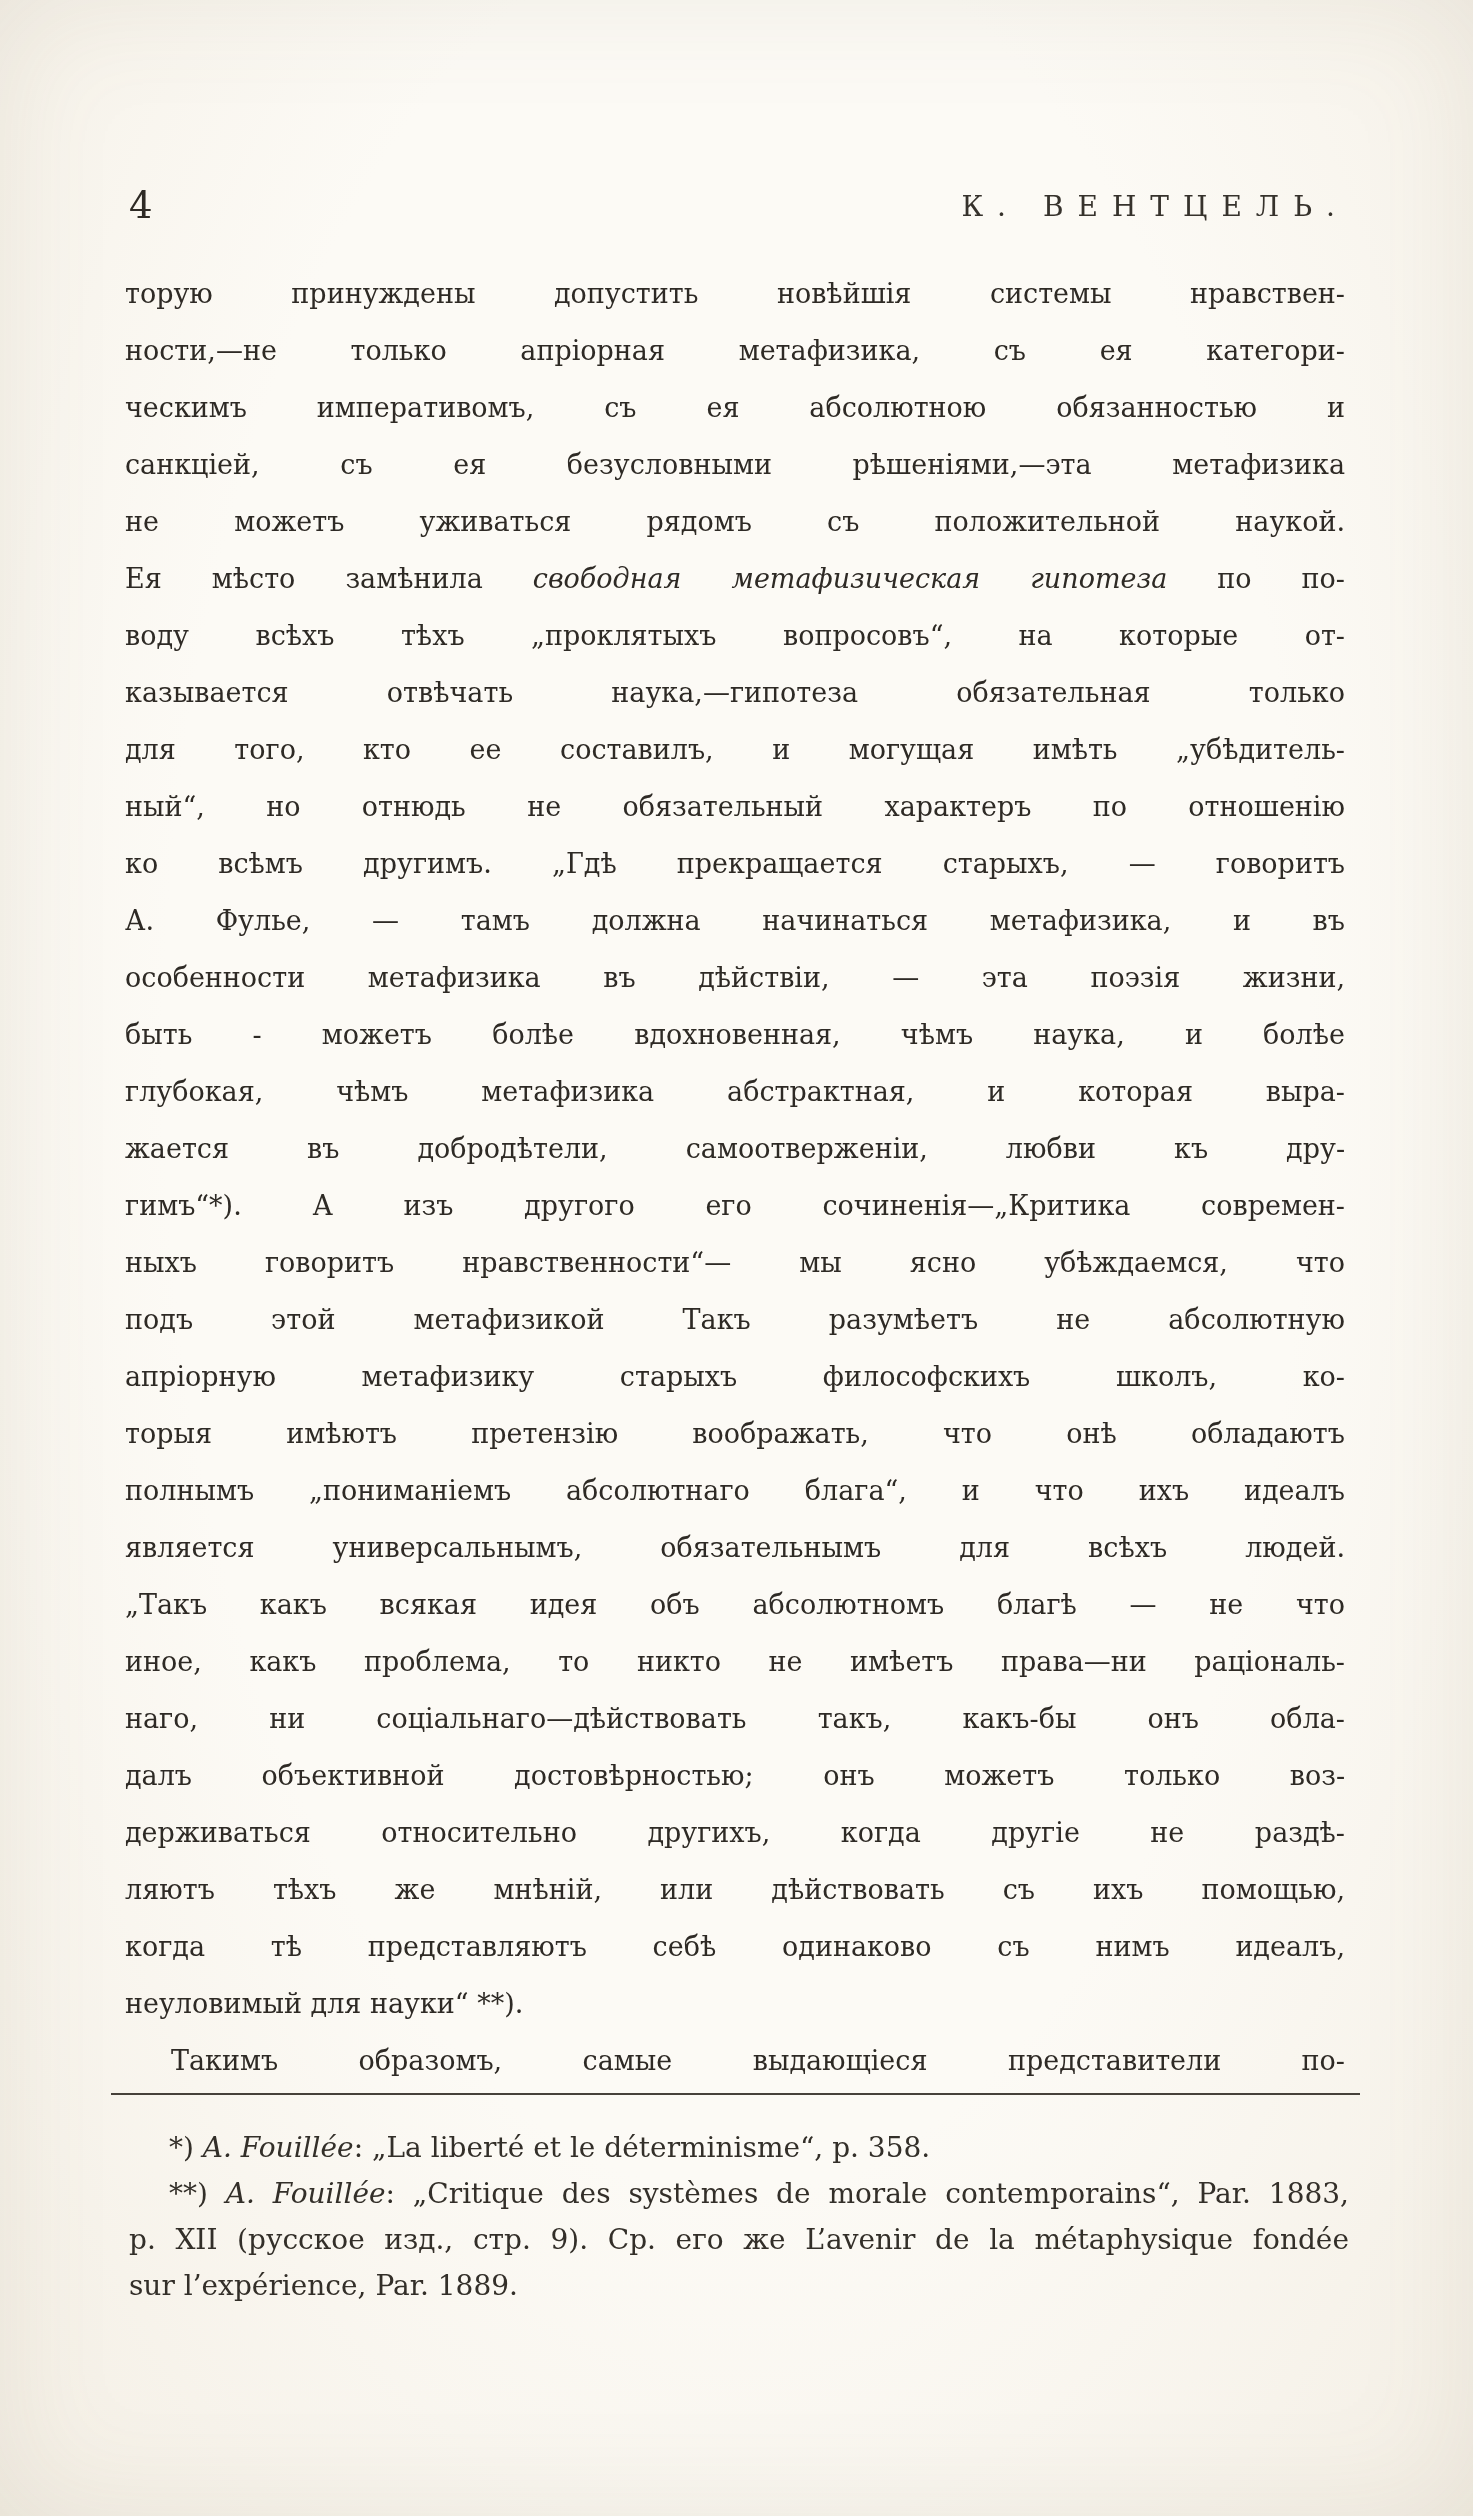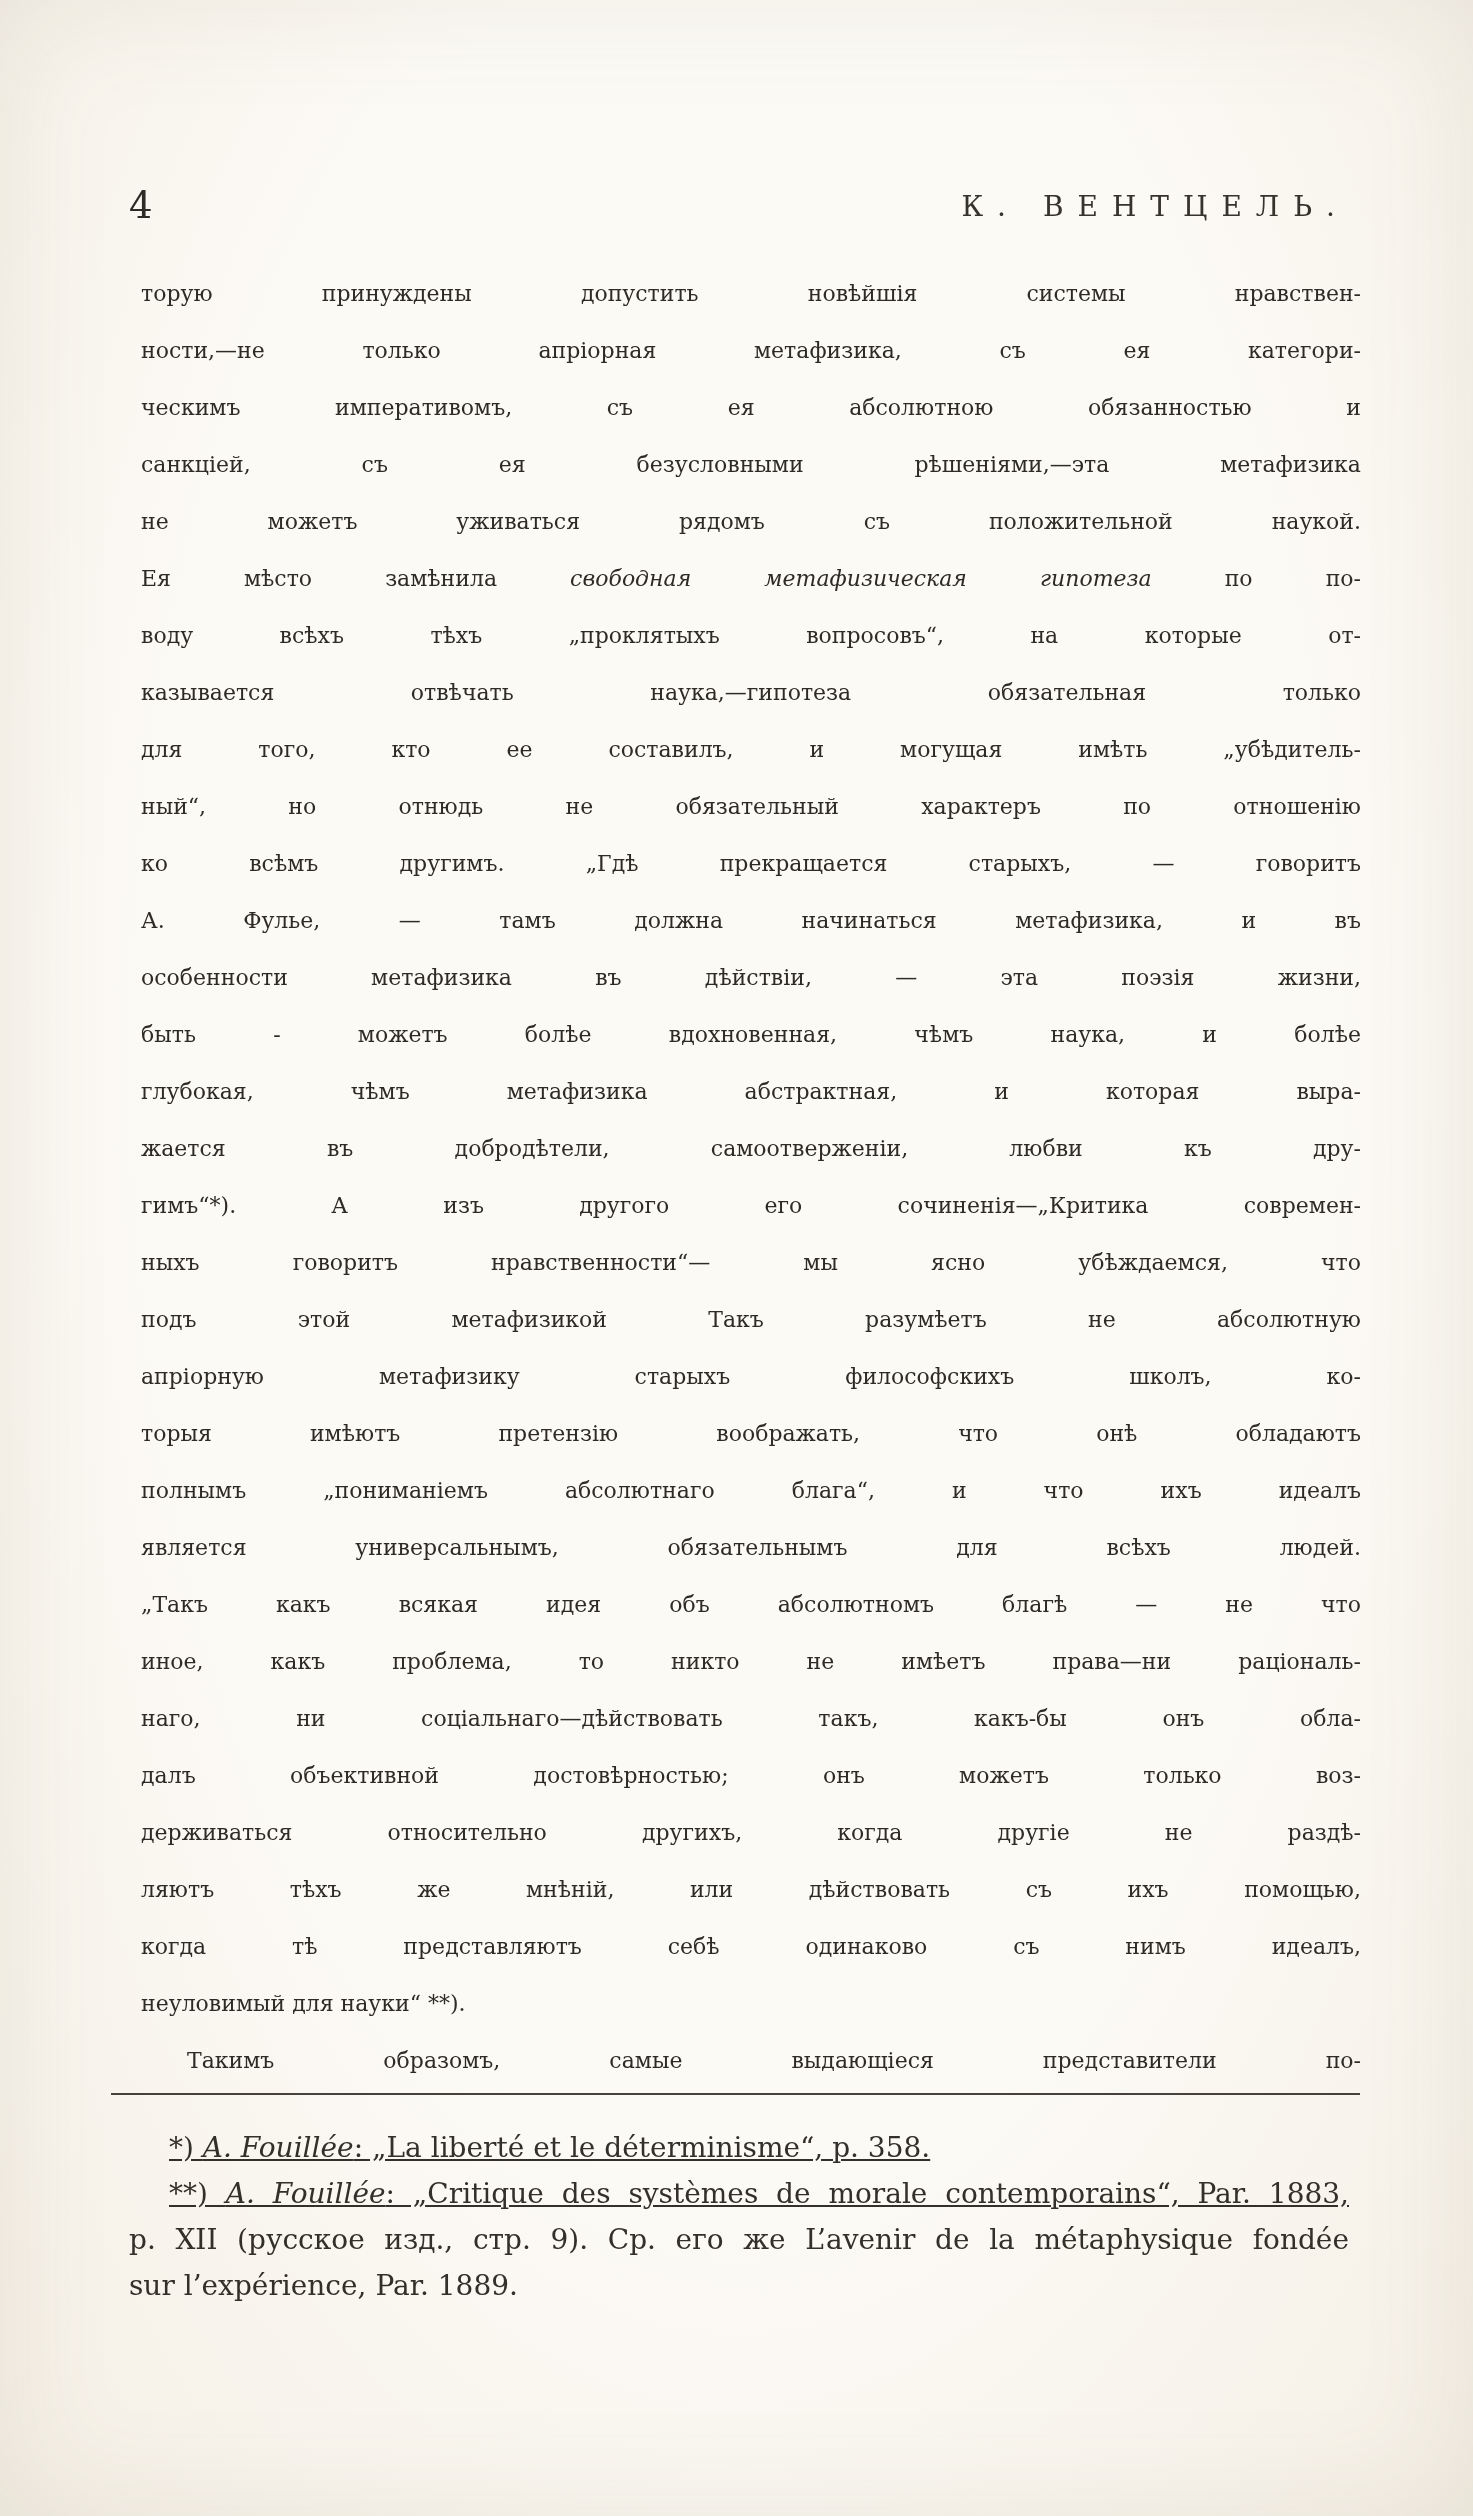--- a/index.html
+++ b/index.html
@@ -11,38 +11,38 @@
     background: radial-gradient(ellipse at 50% 42%, #fcfaf5 55%, #f4efe5 100%);
     color:#2e2a25;
     font-family:"DejaVu Serif","Liberation Serif",serif;
     overflow:hidden;
     box-shadow: inset 0 0 119px rgba(120,105,80,0.10);
   }
   .page-header { position:absolute; top:180px; left:129px; width:1220px; height:48px; }
   .page-number { position:absolute; left:0px; top:4px; font-size:37px; }
   .running-title { display:block; text-align:right; font-size:28px; letter-spacing:14px; padding-top:10px; color:#36322c; }
   .body-text {
-    position:absolute; top:265px; left:141px; width:1220px;
-    font-size:22px; line-height:57px;
+    position:absolute; top:265px; left:125px; width:1220px;
+    font-size:27px; line-height:57px;
     text-rendering:optimizeLegibility;
   }
   .line { white-space:normal; }
   .line.just { text-align:justify; text-align-last:justify; -moz-text-align-last:justify; }
   .line.left { text-align:left; }
   .line.indent { text-indent:46px; }
   .it { font-style:italic; }
   .footnote-rule {
     position:absolute; top:2093px; left:111px; width:1249px;
     border-top:2.5px solid #46413a; height:0;
   }
   .footnotes {
     position:absolute; top:2125px; left:129px; width:1220px;
     font-size:28px; line-height:46px; color:#332f29;
   }
-  .footnotes .line.indent { text-indent:40px;text-decoration:underline; }
+  .footnotes .line.indent { text-indent:40px; }
 </style>
 </head>
 <body>
 
 <div class="page">
   <header class="page-header">
     <span class="page-number">4</span>
     <span class="running-title">К. ВЕНТЦЕЛЬ.</span>
   </header>
 

